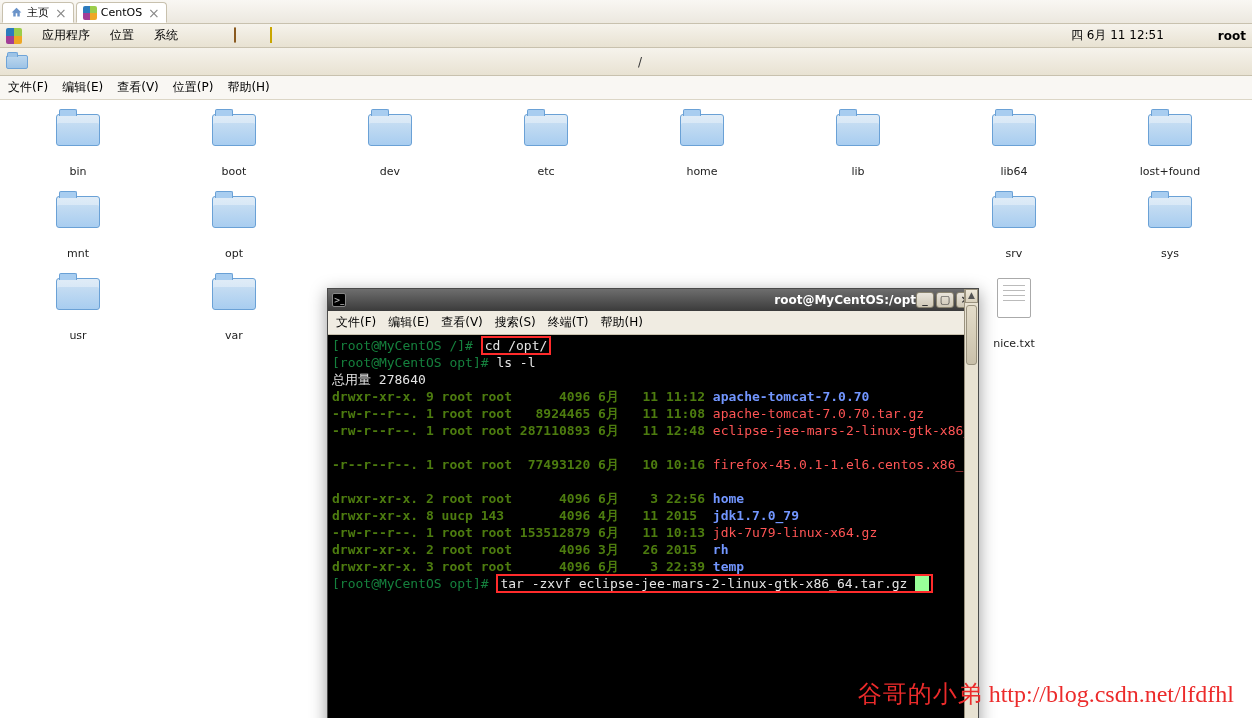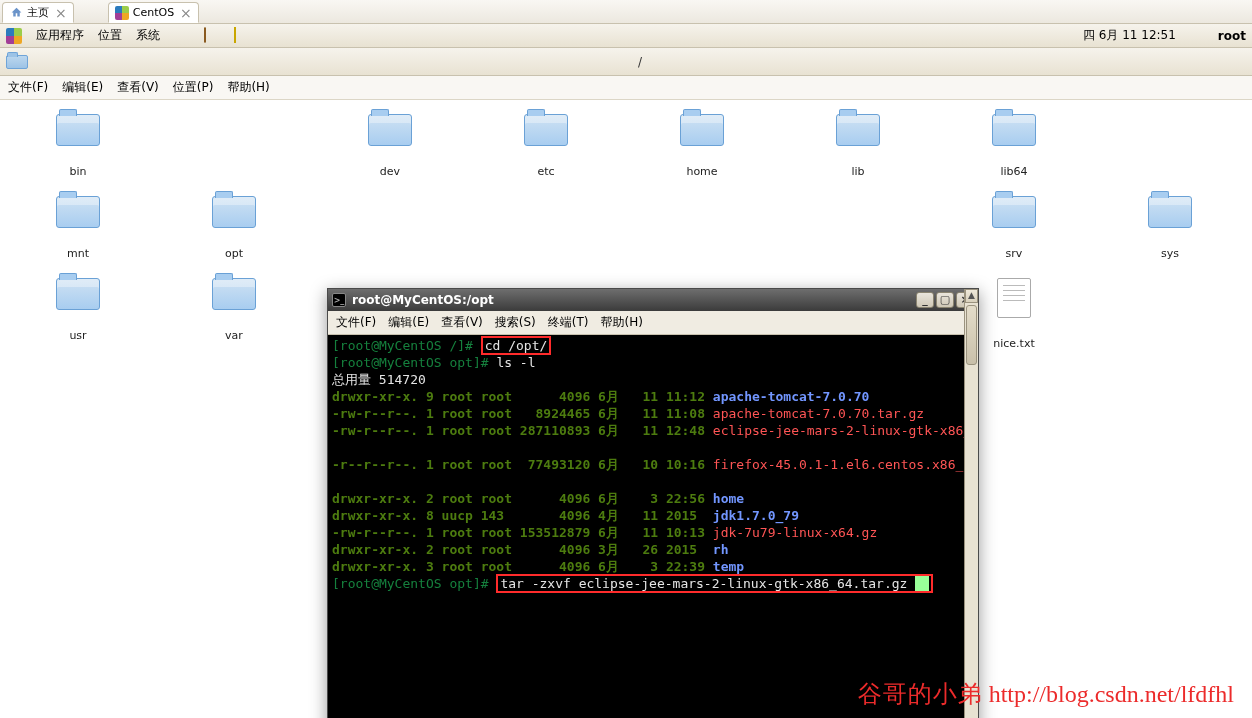--- a/index.html
+++ b/index.html
@@ -15,21 +15,20 @@
   }
 
   
   .tabstrip {
     height: 24px;
     background: linear-gradient(#f9f7f3, #ece8df);
     border-bottom: 1px solid #c8c1ae;
     display: flex;
     align-items: stretch;
     padding-left: 2px;
-    gap: 32px;
   }
   .tab {
     display: flex;
     align-items: center;
     gap: 4px;
     padding: 2px 6px;
     margin: 2px 2px 0 0;
     background: #fff;
     border: 1px solid #c8c1ae;
     border-bottom: 1px solid #fff;
@@ -46,21 +45,21 @@
   }
 
   
   .panel {
     height: 24px;
     background: linear-gradient(#f6f3ec, #e8e2d2);
     border-bottom: 1px solid #c8c1ae;
     display: flex;
     align-items: center;
     padding: 0 6px;
-    gap: 14px;
+    gap: 20px;
   }
   .panel .menuitem { cursor: pointer; }
   .panel .spacer { flex: 1; }
   .panel .appicon {
     width: 16px; height: 16px;
     background: conic-gradient(#9ccd4a 0 90deg, #efa724 90deg 180deg, #a23e97 180deg 270deg, #2c7bbd 270deg 360deg);
     border-radius: 2px;
   }
   .ffxicon {
     width: 16px; height: 16px; border-radius: 50%;
@@ -165,21 +164,21 @@
     height: 22px;
     background: linear-gradient(#6e6e6e, #3b3b3b);
     color: #fff; font-weight: bold; font-size: 12px;
     display: flex; align-items: center; padding: 0 4px;
   }
   .termtitle .tico { width: 14px; height: 14px; margin-right: 6px;
     background: #000; border: 1px solid #888; border-radius: 2px;
     display: inline-flex; align-items: center; justify-content: center;
     color: #aaa; font-size: 8px;
   }
-  .termtitle .ttext { flex: 1; text-align: left; }
+  .termtitle .ttext { flex: 1; text-align: right; }
   .winbtns { display: flex; gap: 2px; }
   .winbtn {
     width: 18px; height: 16px; background: linear-gradient(#e9e5dc,#cfc8b6);
     border: 1px solid #8a8470; border-radius: 3px;
     font-size: 11px; line-height: 14px; text-align: center; cursor: pointer;
     color: #333;
   }
   .term-menubar {
     height: 24px; background: #f0ece2; border-bottom: 1px solid #c8c1ae;
     display: flex; align-items: center; gap: 12px; padding: 0 8px;
@@ -275,39 +274,47 @@
   <span>位置(P)</span>
   <span>帮助(H)</span>
 </div>
 
 <div class="iconview">
   <div class="icon-grid" id="icon-grid">
       <div class="file-item" style="grid-area: 1 / 1;">
         <div class="folder-big"></div>
         <span>bin</span>
       </div>
+      <div class="file-item" style="grid-area: 1 / 2;">
+        <div class="folder-big"></div>
+        <span>boot</span>
+      </div>
       <div class="file-item" style="grid-area: 1 / 3;">
         <div class="folder-big"></div>
         <span>dev</span>
       </div>
       <div class="file-item" style="grid-area: 1 / 4;">
         <div class="folder-big"></div>
         <span>etc</span>
       </div>
       <div class="file-item" style="grid-area: 1 / 5;">
         <div class="folder-big"></div>
         <span>home</span>
       </div>
       <div class="file-item" style="grid-area: 1 / 6;">
         <div class="folder-big"></div>
         <span>lib</span>
       </div>
       <div class="file-item" style="grid-area: 1 / 7;">
         <div class="folder-big"></div>
         <span>lib64</span>
+      </div>
+      <div class="file-item" style="grid-area: 1 / 8;">
+        <div class="folder-big"></div>
+        <span>lost+found</span>
       </div>
       <div class="file-item" style="grid-area: 2 / 1;">
         <div class="folder-big"></div>
         <span>mnt</span>
       </div>
       <div class="file-item" style="grid-area: 2 / 2;">
         <div class="folder-big"></div>
         <span>opt</span>
       </div>
       <div class="file-item" style="grid-area: 2 / 7;">
@@ -345,21 +352,21 @@
     <div class="term-menubar">
       <span>文件(F)</span>
       <span>编辑(E)</span>
       <span>查看(V)</span>
       <span>搜索(S)</span>
       <span>终端(T)</span>
       <span>帮助(H)</span>
     </div>
     <div class="term-body" id="term-body"><span class="c-green">[root@MyCentOS /]#</span> <span class="hl-box"><span class="c-white">cd /opt/</span></span>
 <span class="c-green">[root@MyCentOS opt]#</span> <span class="c-white">ls -l</span>
-<span class="c-white">总用量 514720</span>
+<span class="c-white">总用量 278640</span>
 <span class="c-cyan">drwxr-xr-x. 9 root root      4096 6月   11 11:12 </span><span class="c-blue">apache-tomcat-7.0.70</span>
 <span class="c-cyan">-rw-r--r--. 1 root root   8924465 6月   11 11:08 </span><span class="c-red">apache-tomcat-7.0.70.tar.gz</span>
 <span class="c-cyan">-rw-r--r--. 1 root root 287110893 6月   11 12:48 </span><span class="c-red">eclipse-jee-mars-2-linux-gtk-x86_64.tar.gz</span>
 <span class="c-red"></span>
 <span class="c-cyan">-r--r--r--. 1 root root  77493120 6月   10 10:16 </span><span class="c-red">firefox-45.0.1-1.el6.centos.x86_64.rpm</span>
 <span class="c-red"></span>
 <span class="c-cyan">drwxr-xr-x. 2 root root      4096 6月    3 22:56 </span><span class="c-blue">home</span>
 <span class="c-cyan">drwxr-xr-x. 8 uucp 143       4096 4月   11 2015  </span><span class="c-blue">jdk1.7.0_79</span>
 <span class="c-cyan">-rw-r--r--. 1 root root 153512879 6月   11 10:13 </span><span class="c-red">jdk-7u79-linux-x64.gz</span>
 <span class="c-cyan">drwxr-xr-x. 2 root root      4096 3月   26 2015  </span><span class="c-blue">rh</span>

